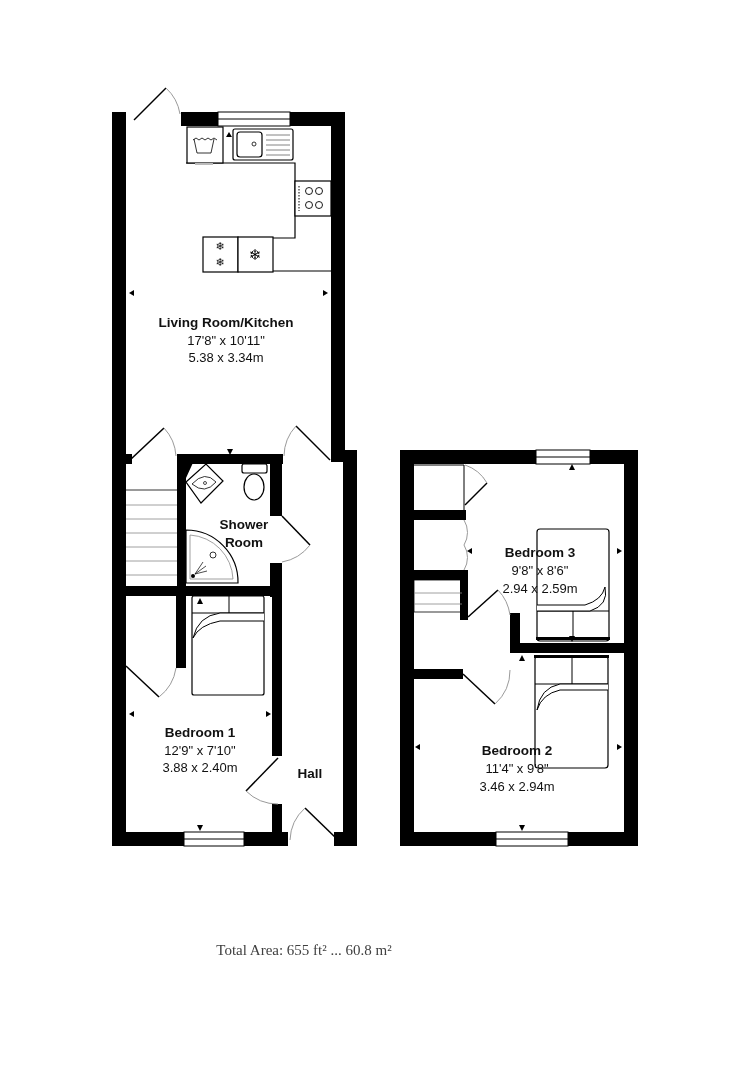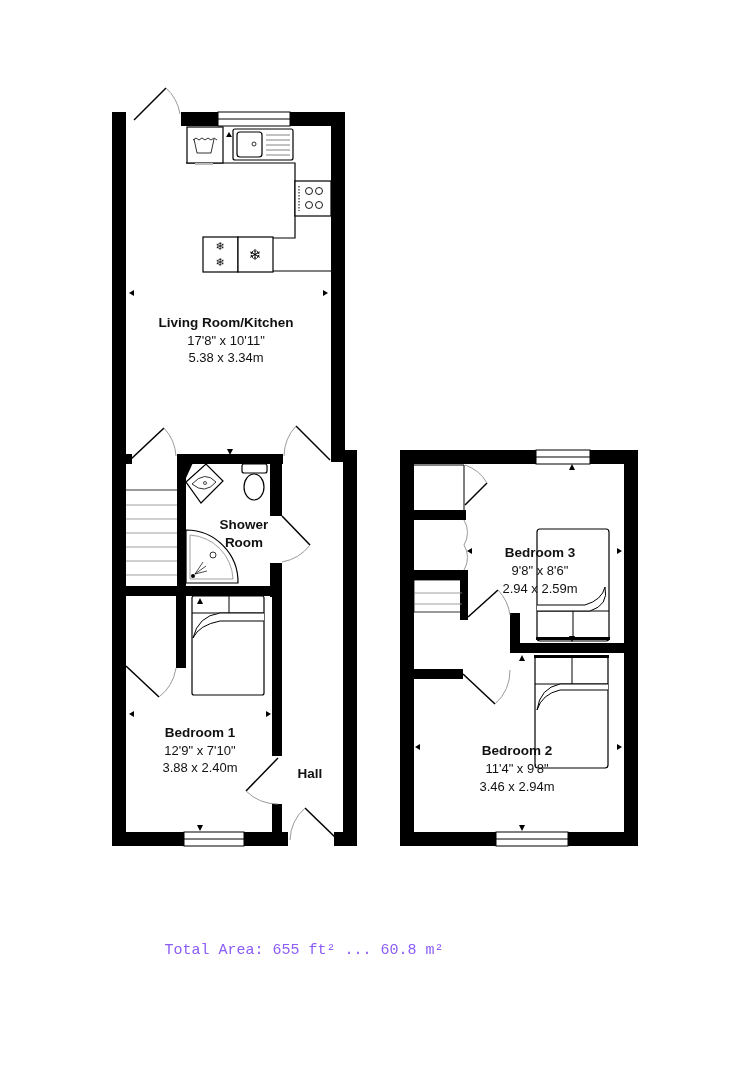--- a/index.html
+++ b/index.html
@@ -6,21 +6,21 @@
   body { width: 751px; height: 1080px; position: relative; overflow: hidden; font-family: "Liberation Sans", sans-serif; }
   svg { position: absolute; left: 0; top: 0; }
   .wall { fill: #000; }
   .thin { fill: none; stroke: #000; stroke-width: 1.2; }
   .fx { fill: #fff; stroke: #000; stroke-width: 1.2; }
   .arc { fill: none; stroke: #9a9a9a; stroke-width: 1; }
   .leaf { stroke: #000; stroke-width: 1.5; }
   .win { fill: #fff; stroke: #000; stroke-width: 1; }
   .room-name { font-family: "Liberation Sans", sans-serif; font-weight: bold; font-size: 13.5px; fill: #111; }
   .room-dim { font-family: "Liberation Sans", sans-serif; font-size: 13px; fill: #111; }
-  .total { position: absolute; top: 942px; left: 0; width: 608px; text-align: center; font-size: 15px; color: #8b5cf6; font-family: Liberation Mono, monospace; }
+  .total { position: absolute; top: 942px; left: 0; width: 608px; text-align: center; font-size: 15px; color: #404040; font-family: Liberation Serif, serif; }
 </style>
 </head>
 <body>
 
 <svg width="751" height="1080" viewBox="0 0 751 1080">
 
   <g>
 
     <rect class="wall" x="112" y="112" width="14" height="734"></rect>
     <rect class="wall" x="112" y="112" width="12" height="14"></rect>

